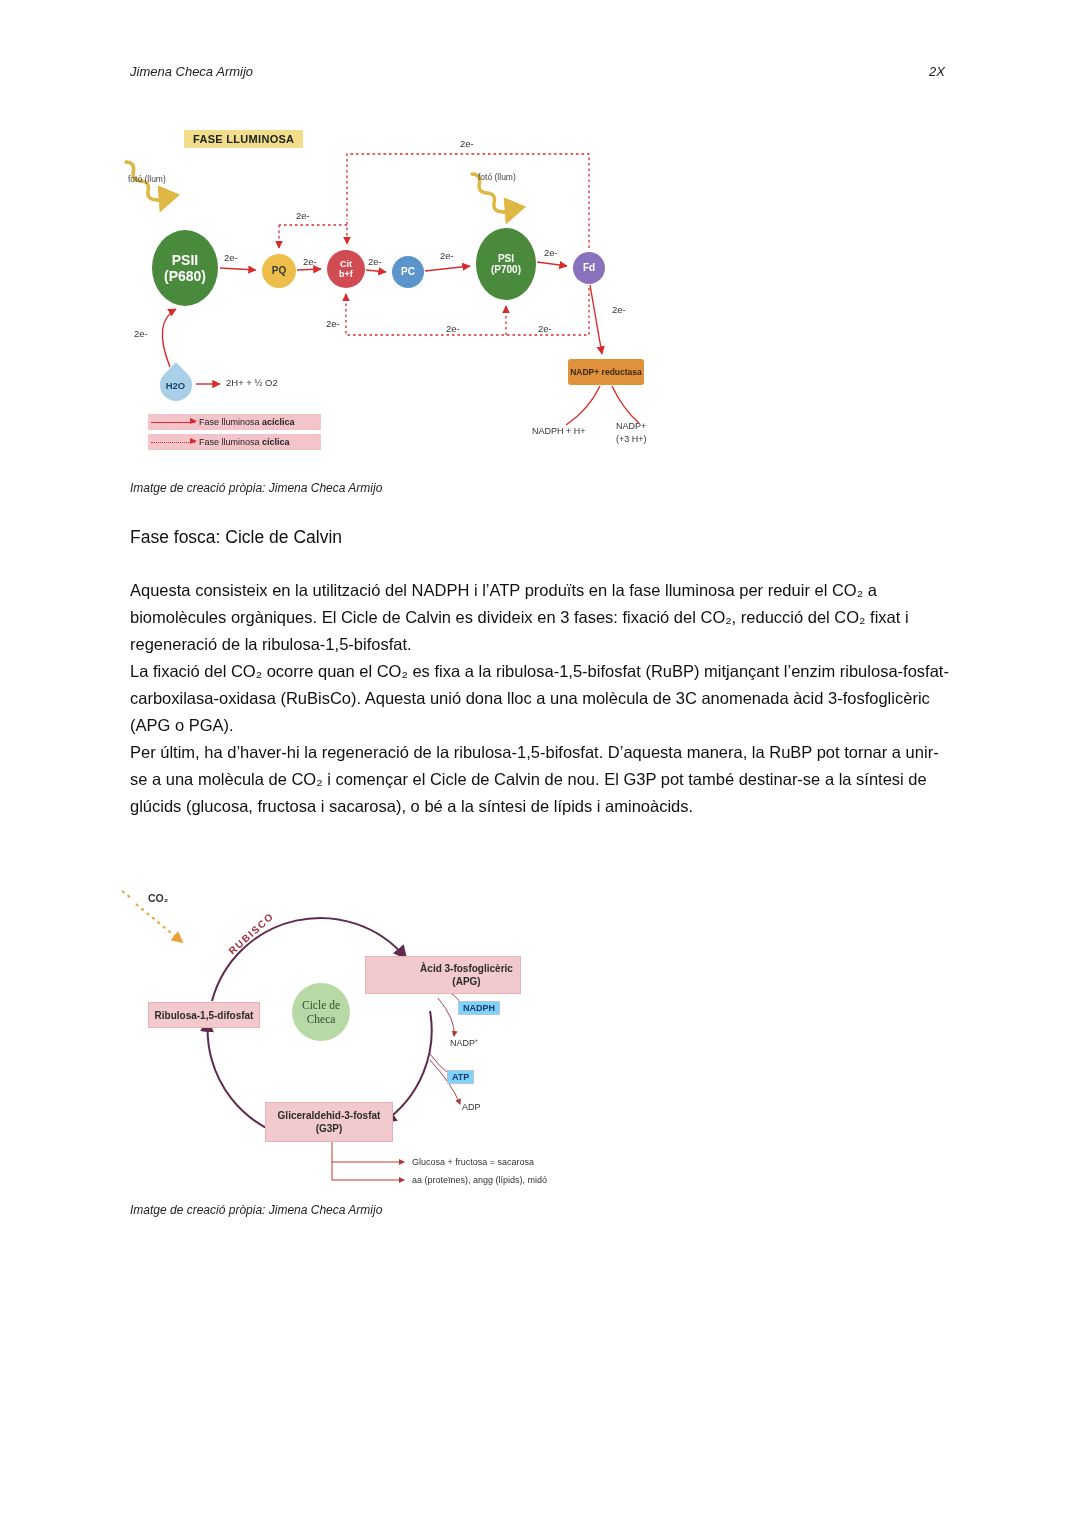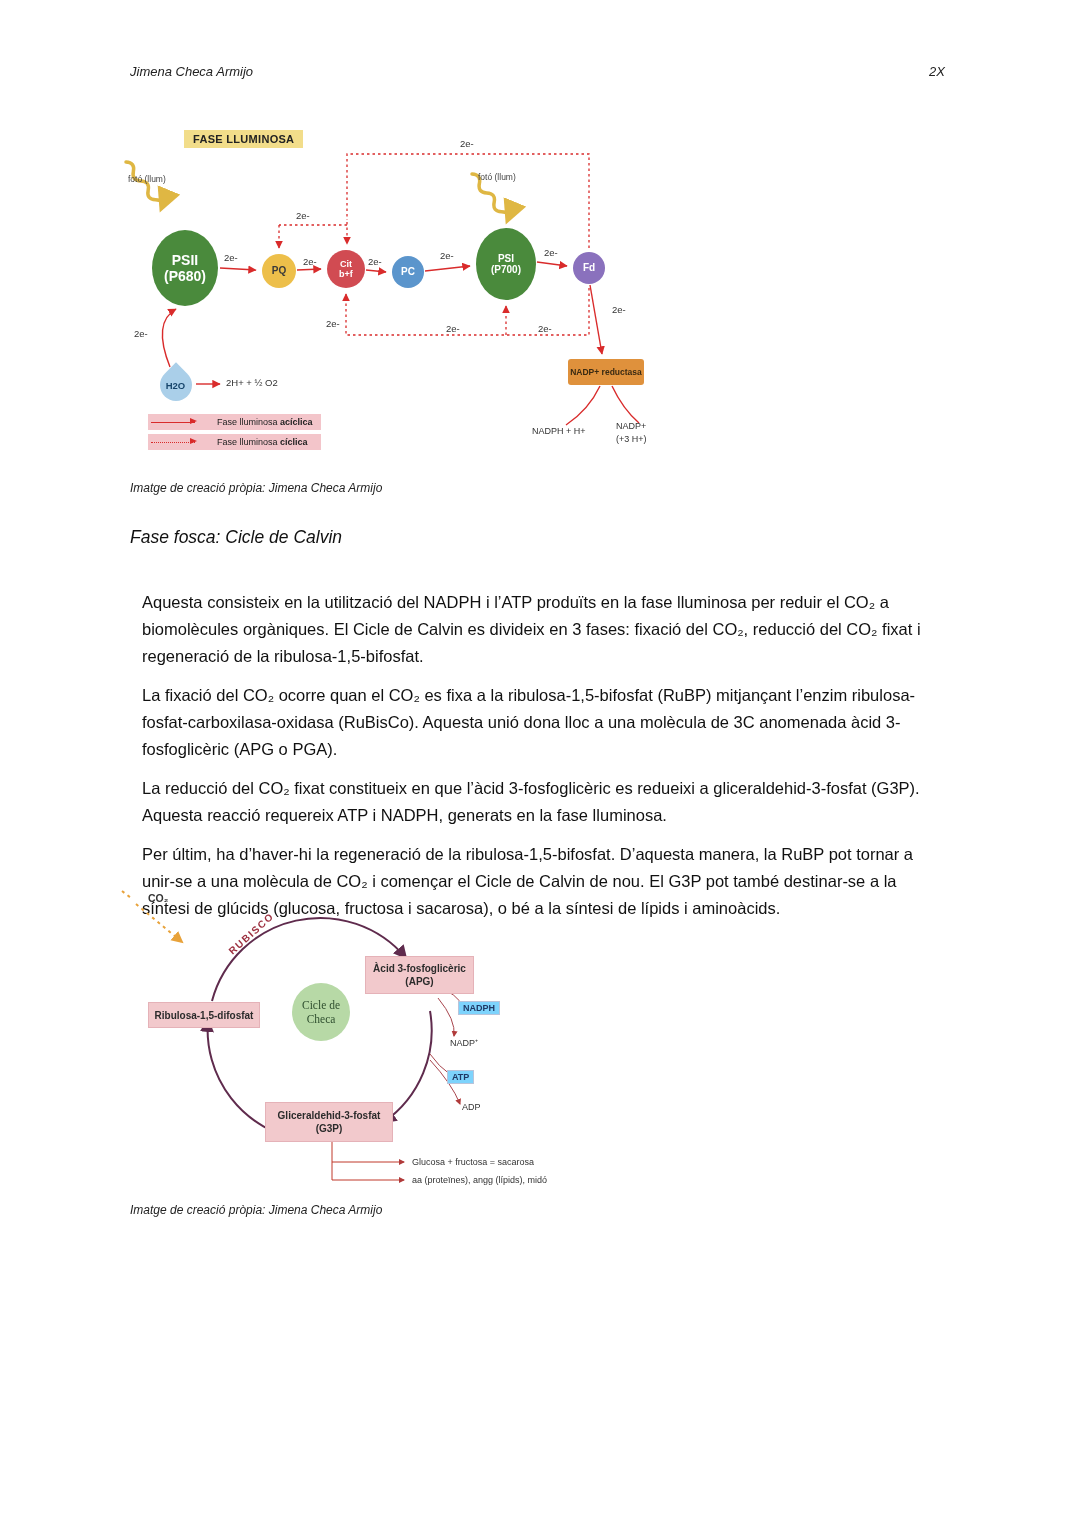--- a/index.html
+++ b/index.html
@@ -25,38 +25,38 @@
   .pc{left:272px;top:134px;width:32px;height:32px;background:#5b95cc;font-size:10px;}
   .psi{left:356px;top:106px;width:60px;height:72px;background:#4a8a3c;font-size:10px;}
   .fd{left:453px;top:130px;width:32px;height:32px;background:#8a71bd;font-size:10px;}
   .reduct{position:absolute;left:448px;top:237px;width:76px;height:26px;background:#df913c;border-radius:3px;
           display:flex;align-items:center;justify-content:center;font-size:8.5px;font-weight:bold;color:#3a2a12;}
   .drop{position:absolute;left:40px;top:247px;width:32px;height:32px;background:#aacfe9;
         border-radius:0 50% 50% 50%;transform:rotate(45deg);display:flex;align-items:center;justify-content:center;}
   .drop>span{transform:rotate(-45deg);font-size:9.5px;font-weight:bold;color:#17456b;}
   .photon-lab{position:absolute;font-size:8.5px;color:#444;}
   .legend-row{position:absolute;left:28px;width:170px;height:16px;background:#f3c5ca;display:flex;
-              align-items:center;gap:22px;padding-left:3px;font-size:9px;color:#222;}
+              align-items:center;gap:4px;padding-left:3px;font-size:9px;color:#222;}
   .arrow-line{position:relative;width:44px;height:0;flex:none;}
   .arrow-solid{border-top:1.8px solid #d92b2b;}
   .arrow-dotted{border-top:1.8px dotted #d92b2b;}
   .arrow-line::after{content:"";position:absolute;right:-2px;top:-4.5px;border-left:7px solid #d92b2b;
                      border-top:3.5px solid transparent;border-bottom:3.5px solid transparent;}
   .prod{position:absolute;font-size:9px;color:#333;text-align:left;line-height:1.4;}
   
   .cap1{position:absolute;left:130px;top:481px;}
-  .heading{position:absolute;left:130px;top:527px;font-style:italic;font-size:17.5px;color:#111;}
+  .heading{position:absolute;left:130px;top:527px;font-size:17.5px;color:#111;}
   .bodytxt{position:absolute;left:130px;top:577px;width:822px;font-size:16.5px;line-height:27px;color:#111;}
-  .bodytxt p{margin:12px;}
+  .bodytxt p{margin:0;}
   
   .d2{position:absolute;left:120px;top:890px;width:540px;height:312px;}
   .d2 svg{position:absolute;left:0;top:0;}
   .pinkbox{position:absolute;background:#f2c9cc;border:1px solid #e5b2b8;font-weight:bold;font-size:10px;
            color:#2b2b2b;text-align:center;display:flex;flex-direction:column;justify-content:center;line-height:1.3;}
-  .apg{left:245px;top:66px;width:107px;height:36px;}
+  .apg{left:245px;top:66px;width:107px;height:36px;padding-left:47px;}
   .rubp{left:28px;top:112px;width:110px;height:24px;}
   .g3p{left:145px;top:212px;width:126px;height:38px;}
   .calvin-center{position:absolute;left:172px;top:93px;width:58px;height:58px;border-radius:50%;background:#b7d9a6;
                  display:flex;flex-direction:column;align-items:center;justify-content:center;
                  font-family:"Liberation Serif", serif;font-size:11.5px;color:#2f4f2f;line-height:1.25;}
   .rubisco{position:absolute;left:103px;top:38px;transform:rotate(-42deg);font-size:10px;font-weight:bold;
            color:#9c2f3f;letter-spacing:1.5px;}
   .co2{position:absolute;left:28px;top:2px;font-size:10.5px;font-weight:bold;color:#333;}
   .hl{background:#7dd3fc;padding:1px 4px;font-weight:bold;font-size:9px;color:#1f3864;border:1px solid #b9c4da;}
   .plain9{font-size:9px;color:#333;}
@@ -176,21 +176,20 @@
     </div>
   </div>
 
   <div class="abs small-ital cap1">Imatge de creació pròpia: Jimena Checa Armijo</div>
 
   <div class="heading">Fase fosca: Cicle de Calvin</div>
 
   <div class="bodytxt">
     <p>Aquesta consisteix en la utilització del NADPH i l’ATP produïts en la fase lluminosa per reduir el CO₂ a biomolècules orgàniques. El Cicle de Calvin es divideix en 3 fases: fixació del CO₂, reducció del CO₂ fixat i regeneració de la ribulosa-1,5-bifosfat.</p>
     <p>La fixació del CO₂ ocorre quan el CO₂ es fixa a la ribulosa-1,5-bifosfat (RuBP) mitjançant l’enzim ribulosa-fosfat-carboxilasa-oxidasa (RuBisCo). Aquesta unió dona lloc a una molècula de 3C anomenada àcid 3-fosfoglicèric (APG o PGA).</p>
-    <p>La reducció del CO₂ fixat constitueix en que l’àcid 3-fosfoglicèric es redueixi a gliceraldehid-3-fosfat (G3P). Aquesta reacció requereix ATP i NADPH, generats en la fase lluminosa.</p>
     <p>Per últim, ha d’haver-hi la regeneració de la ribulosa-1,5-bifosfat. D’aquesta manera, la RuBP pot tornar a unir-se a una molècula de CO₂ i començar el Cicle de Calvin de nou. El G3P pot també destinar-se a la síntesi de glúcids (glucosa, fructosa i sacarosa), o bé a la síntesi de lípids i aminoàcids.</p>
   </div>
 
   <div class="d2">
 
     <svg width="540" height="312" viewBox="0 0 540 312">
       <defs>
         <marker id="mP" markerWidth="9" markerHeight="9" refX="6" refY="3.5" orient="auto">
           <path d="M0,0 L7,3.5 L0,7 Z" fill="#5f2b4d"></path>
         </marker>

